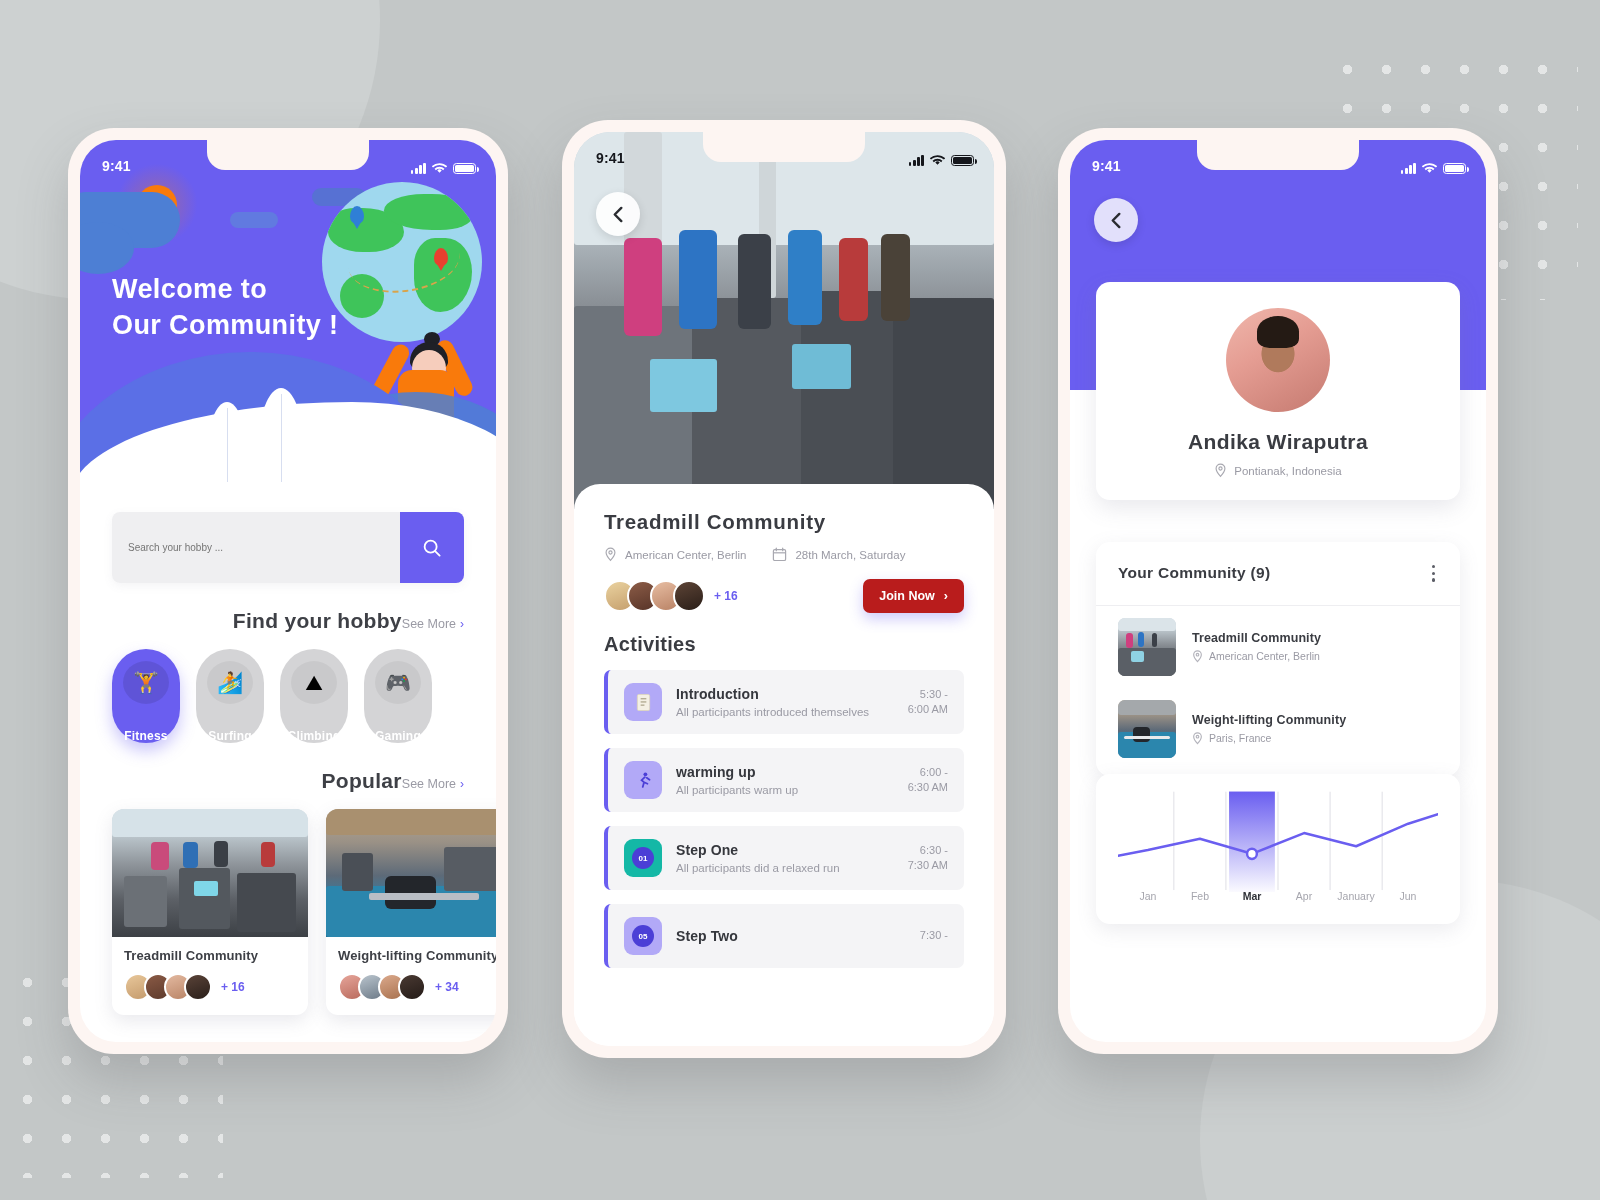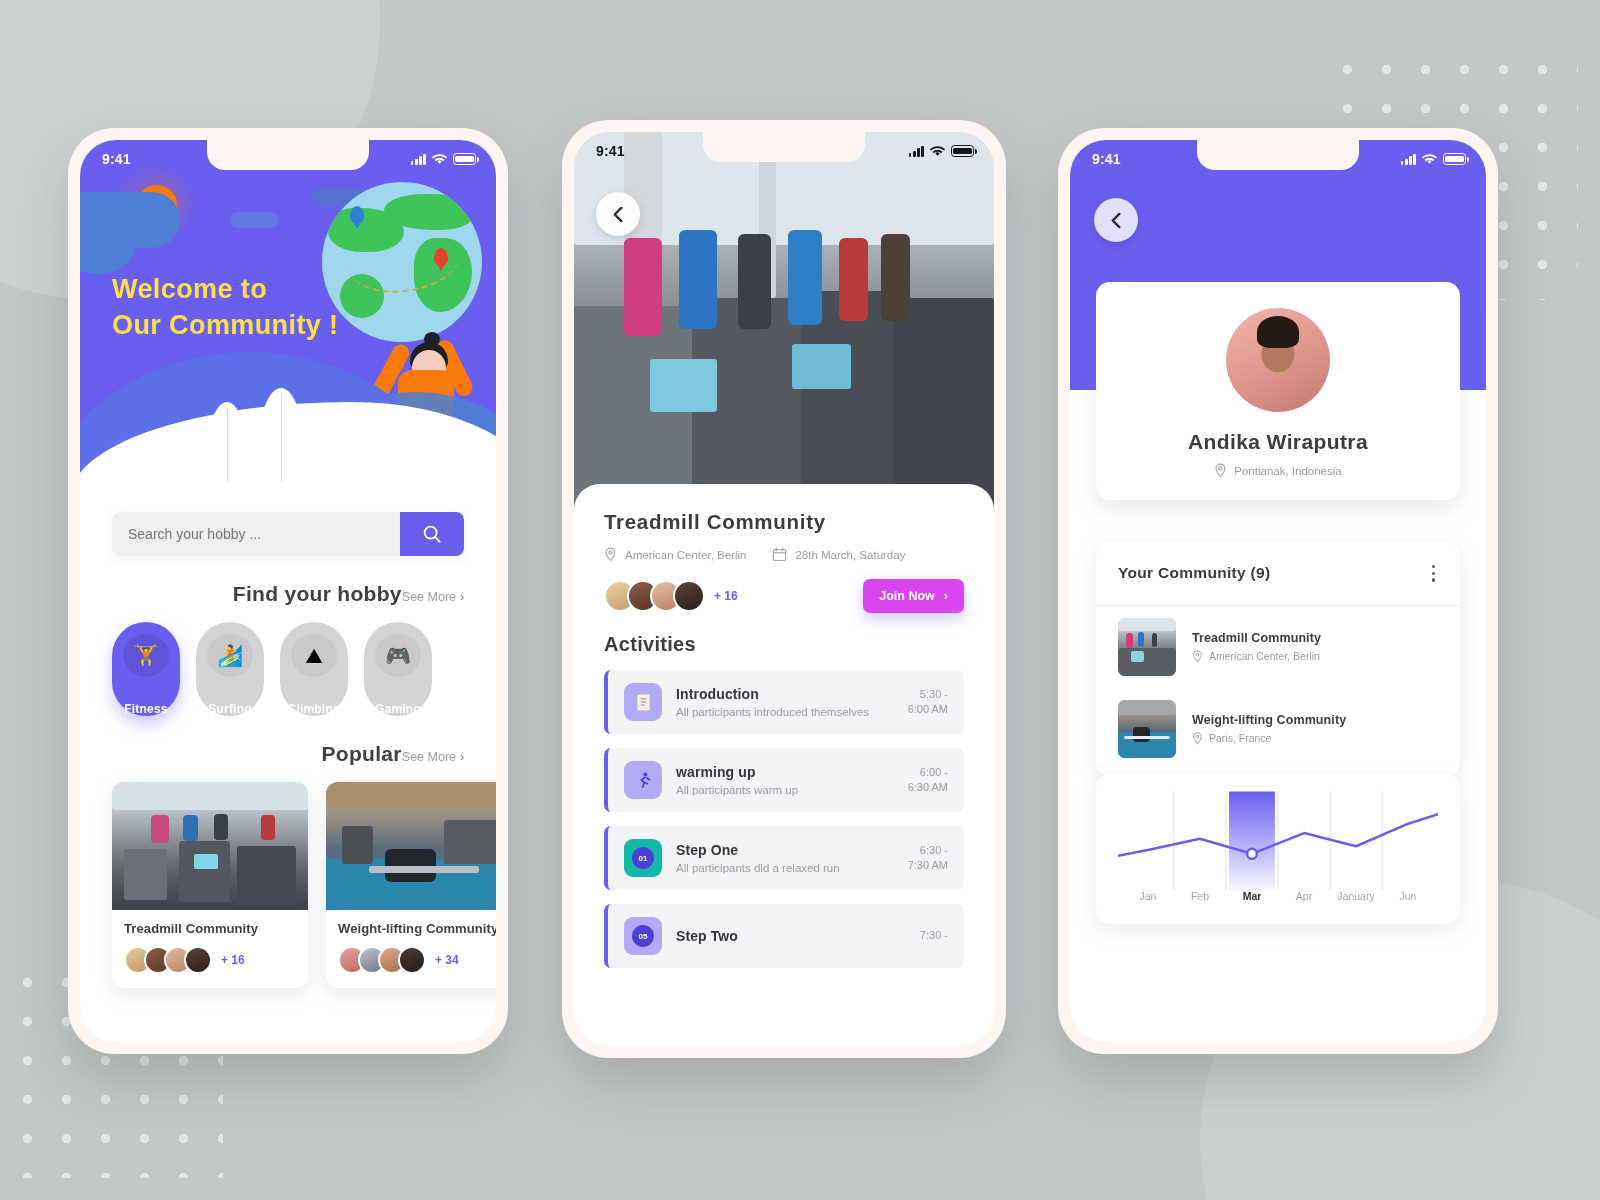--- a/index.html
+++ b/index.html
@@ -57,21 +57,21 @@
     position: absolute; top: 0; left: 50%; transform: translateX(-50%);
     width: 162px; height: 30px;
     background: #fdf5f2;
     border-radius: 0 0 18px 18px;
     z-index: 30;
   }
 
   
   .statusbar {
     position: absolute; top: 0; left: 0; right: 0; height: 34px;
-    display: flex; align-items: center; justify-content: space-between;
+    display: flex; align-items: flex-end; justify-content: space-between;
     padding: 4px 20px 0 22px;
     z-index: 28;
     font-size: 14px; font-weight: bold;
   }
   .statusbar .clock { letter-spacing: .2px; }
   .sb-icons { display: flex; align-items: center; gap: 6px; }
   .sig { display: flex; align-items: flex-end; gap: 1.6px; height: 11px; }
   .sig i { width: 2.6px; background: currentColor; border-radius: 1px; display: block;}
   .sig i:nth-child(1){height:4px}.sig i:nth-child(2){height:6px}
   .sig i:nth-child(3){height:8.5px}.sig i:nth-child(4){height:11px}
@@ -130,32 +130,32 @@
   .arm.a2{left:74px;top:30px;transform:rotate(-26deg);}
   .head{position:absolute;left:40px;top:42px;width:34px;height:36px;background:#f6cdbc;border-radius:50%;}
   .hair{position:absolute;left:38px;top:34px;width:38px;height:26px;background:#1f2026;border-radius:20px 20px 6px 6px;}
   .bun{position:absolute;left:52px;top:24px;width:16px;height:14px;background:#1f2026;border-radius:50%;}
   .skirt{position:absolute;left:22px;top:118px;width:64px;height:40px;background:#1f2026;border-radius:4px 4px 10px 10px;}
   .leg{position:absolute;width:14px;height:48px;background:#1f2026;border-radius:8px;}
   .leg.g1{left:22px;top:150px;transform:rotate(12deg);}
   .leg.g2{left:70px;top:150px;transform:rotate(-12deg);}
   .welcome {
     position:absolute; left:32px; top:132px; z-index:4;
-    color:#fde047; font-size:27px; font-weight:bold; line-height:1.32;
+    color:#ffffff; font-size:27px; font-weight:bold; line-height:1.32;
     letter-spacing:.4px;
   }
 
   .p1-body { padding: 0 32px; }
   .searchrow {
     display:flex; margin-top:20px; border-radius:8px; overflow:hidden;
     box-shadow: 0 3px 10px rgba(120,120,140,.08);
   }
   .searchrow input{
     flex:1; border:none; outline:none; background:#efeff1;
-    padding: 14px 16px; font-size:14px; color:#8d8d96;
+    padding: 30px 16px; font-size:10px; color:#8d8d96;
     font-family:"Liberation Sans",sans-serif;
   }
   .searchrow .sbtn{
     width:64px; background:#6a5ef0; display:flex;align-items:center;justify-content:center;
     cursor:pointer;
   }
 
   .sec-head{display:flex;align-items:baseline;justify-content:flex-end;margin-top:26px;}
   .sec-title{font-size:21px;font-weight:bold;color:#3e4046;letter-spacing:.3px;}
   .see-more{font-size:12.5px;color:#9a9aa4;display:flex;align-items:center;gap:4px;cursor:pointer;}
@@ -199,21 +199,21 @@
   .backbtn.solid{background:#e2e0fb;}
   .sheet{
     position:absolute;left:0;right:0;top:352px;bottom:0;background:#fff;
     border-radius:26px 26px 0 0;padding:26px 30px 0;z-index:15;
   }
   .evt-title{font-size:20.5px;font-weight:bold;color:#3a3c42;letter-spacing:.7px;}
   .meta{display:flex;gap:26px;margin-top:13px;align-items:center;}
   .meta .mi{display:flex;align-items:center;gap:8px;font-size:11.5px;color:#9a9aa4;}
   .joinrow{display:flex;align-items:center;justify-content:space-between;margin-top:17px;}
   .joinbtn{
-    background:#d946ef;color:#fff;font-size:12.5px;font-weight:bold;
+    background:#b91c1c;color:#fff;font-size:12.5px;font-weight:bold;
     padding:10px 16px;border-radius:7px;display:flex;align-items:center;gap:9px;cursor:pointer;
     box-shadow:0 6px 14px rgba(106,94,240,.32);
   }
   .act-title{font-size:20px;font-weight:bold;color:#3a3c42;margin-top:20px;letter-spacing:.3px;}
   .act{
     display:flex;align-items:center;gap:14px;background:#f4f4f6;border-radius:7px;
     border-left:4px solid #6a5ef0;padding:13px 16px;margin-top:14px;position:relative;
   }
   .act .ico{
     width:38px;height:38px;border-radius:9px;background:#b2a9f7;flex:0 0 38px;

